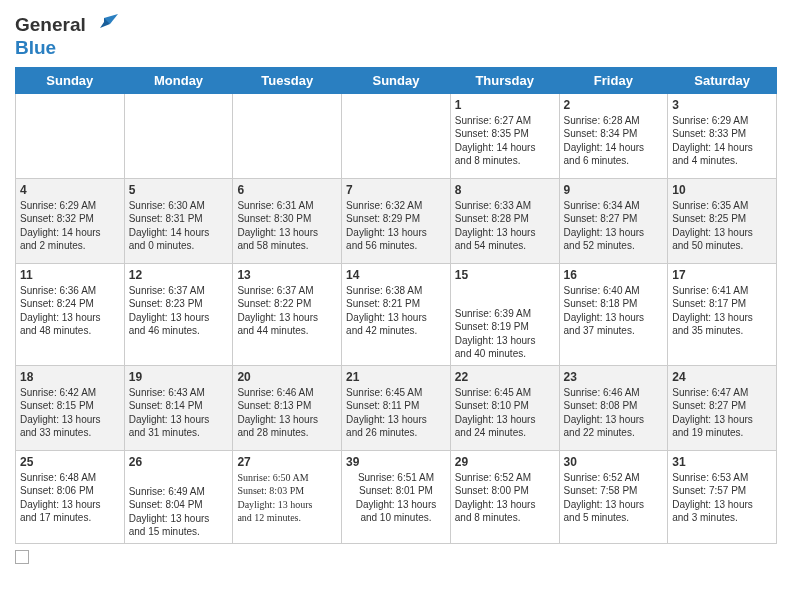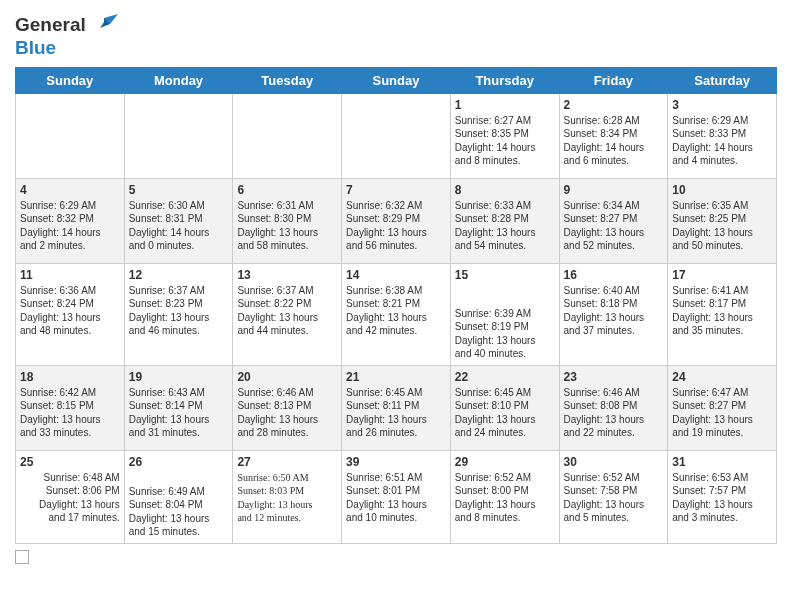--- a/index.html
+++ b/index.html
@@ -315,42 +315,42 @@
             <span class="day-num">24</span>
             <div class="cell-text" style="white-space: pre-line;">Sunrise: 6:47 AM
 Sunset: 8:27 PM
 Daylight: 13 hours
 and 19 minutes.</div>
           </td>
         </tr>
         <tr>
           <td>
             <span class="day-num">25</span>
-            <div class="cell-text" style="white-space: pre-line; text-align: right;">Sunrise: 6:48 AM
+            <div class="cell-text" style="white-space: pre-line;">Sunrise: 6:48 AM
 Sunset: 8:06 PM
 Daylight: 13 hours
 and 17 minutes.</div>
           </td>
           <td>
             <span class="day-num">26</span>
             <div class="cell-text" style="white-space: pre-line; margin-top: 16px;">Sunrise: 6:49 AM
 Sunset: 8:04 PM
 Daylight: 13 hours
 and 15 minutes.</div>
           </td>
           <td>
             <span class="day-num">27</span>
             <div class="cell-text" style="white-space: pre-line; font-family: Liberation Serif, serif;">Sunrise: 6:50 AM
 Sunset: 8:03 PM
 Daylight: 13 hours
 and 12 minutes.</div>
           </td>
           <td>
             <span class="day-num">39</span>
-            <div class="cell-text" style="white-space: pre-line;">Sunrise: 6:51 AM
+            <div class="cell-text" style="white-space: pre-line; text-align: center;">Sunrise: 6:51 AM
 Sunset: 8:01 PM
 Daylight: 13 hours
 and 10 minutes.</div>
           </td>
           <td>
             <span class="day-num">29</span>
             <div class="cell-text" style="white-space: pre-line;">Sunrise: 6:52 AM
 Sunset: 8:00 PM
 Daylight: 13 hours
 and 8 minutes.</div>

